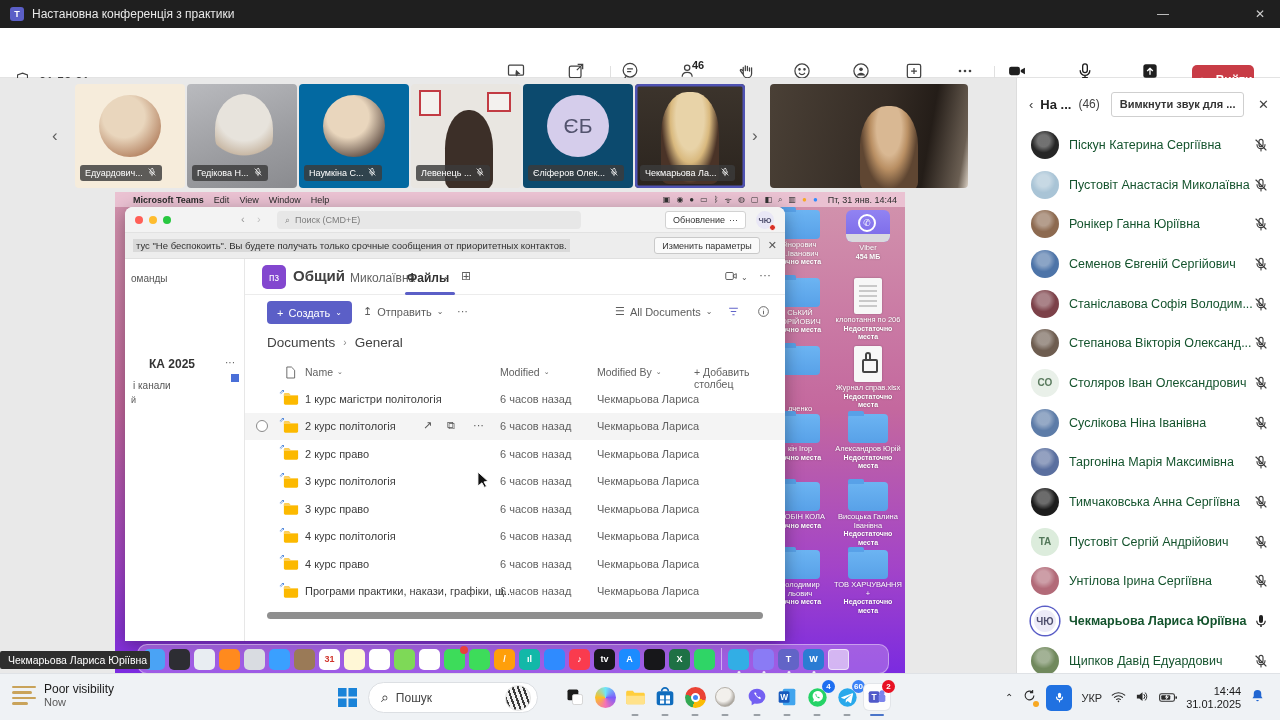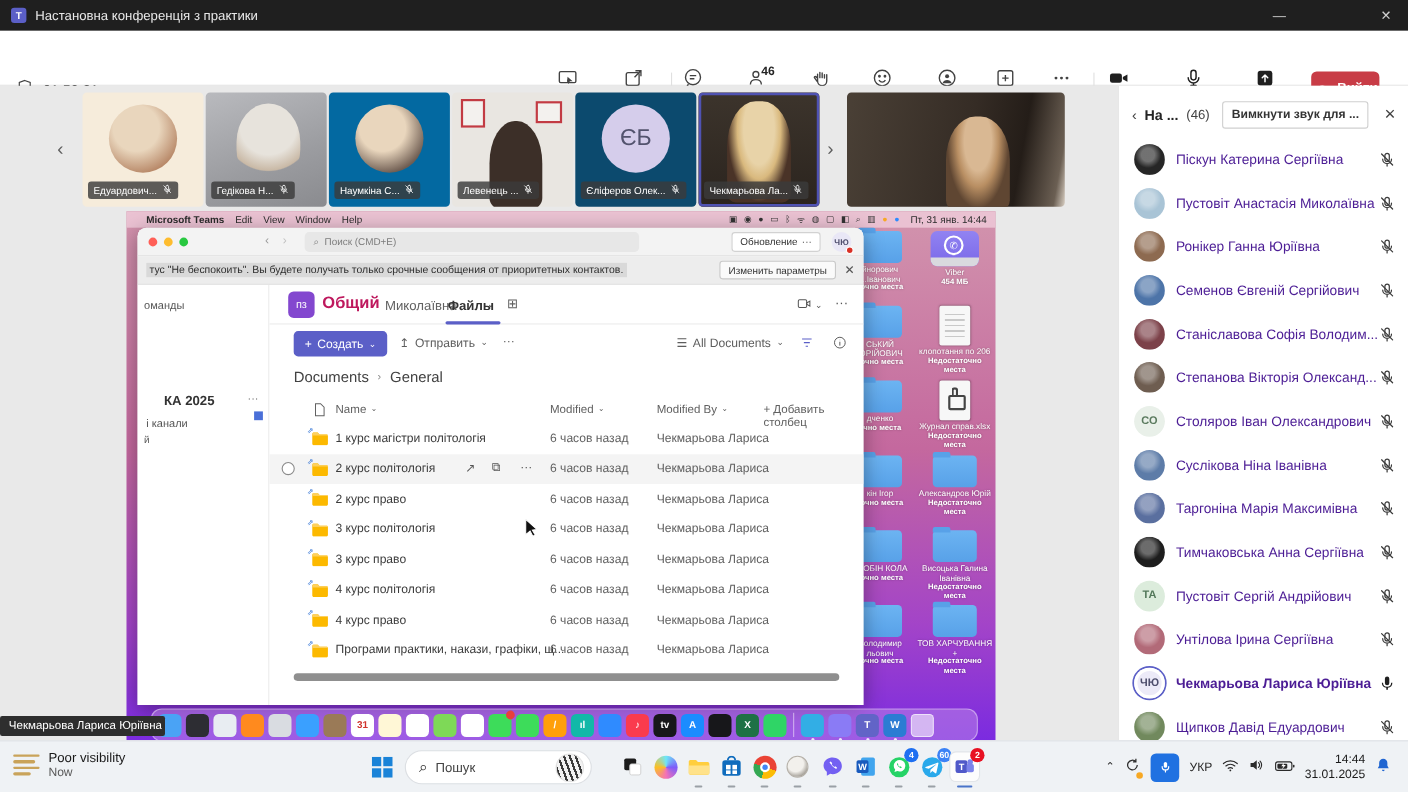--- a/index.html
+++ b/index.html
@@ -99,21 +99,21 @@
   #cursor{left:232px;top:212px;}
   
   #panel{left:1016px;top:78px;width:264px;height:595px;background:#fff;border-left:1px solid #ddd;overflow:hidden;}
   #phead{position:absolute;left:0;top:12px;width:264px;height:28px;display:flex;align-items:center;gap:7px;padding:0 12px;}
   #phead .ptitle{font-weight:bold;font-size:13px;color:#242424;}
   #phead .pcount{font-size:12px;color:#424242;}
   #mutebtn{height:25px;border:1px solid #cfcfcf;border-radius:3px;background:#fff;font-size:11px;font-weight:bold;color:#333;display:flex;align-items:center;padding:0 8px;white-space:nowrap;}
   #plist{position:absolute;left:0;top:47px;width:264px;}
   .prow{position:relative;height:39.7px;display:flex;align-items:center;}
   .prow .pava{position:absolute;left:14px;width:28px;height:28px;border-radius:50%;display:flex;align-items:center;justify-content:center;font-size:10px;font-weight:bold;}
-  .prow .pname{position:absolute;left:52px;font-size:12.5px;color:#4c1d95;white-space:nowrap;}
+  .prow .pname{position:absolute;left:52px;font-size:12.5px;color:#14532d;white-space:nowrap;}
   .prow .pmic{position:absolute;right:12px;color:#3d3d3d;display:flex;}
   
   #taskbar{left:0;top:673px;width:1280px;height:47px;background:#eff2f5;border-top:1px solid #dfe2e6;}
   #weather{left:12px;top:8px;display:flex;align-items:center;gap:8px;}
   #weather .wt1{font-size:12px;color:#1a1a1a;}
   #weather .wt2{font-size:11px;color:#5a5a5a;}
   .fog{display:flex;flex-direction:column;gap:3px;}
   .fog i{display:block;width:24px;height:2.5px;border-radius:2px;background:#c9a35a;}
   #tsearch{left:368px;top:8px;width:170px;height:31px;background:#fff;border:1px solid #dcdfe3;border-radius:16px;display:flex;align-items:center;gap:7px;padding:0 6px 0 12px;font-size:12px;color:#444;}
   .zebra{margin-left:auto;width:26px;height:26px;border-radius:50%;background:repeating-linear-gradient(70deg,#f2f2f2 0 3px,#3a3a3a 3px 5px);border:1px solid #e3e3e3;}
@@ -352,21 +352,21 @@
 
     <div id="desktop-icons">
         <div class="dicon" style="left: 652px; top: 18px; width: 66px;">
           <span class="fold"></span>
           <span class="cap">йнорович ...Іванович<b>точно места</b></span>
         </div>
         <div class="dicon" style="left: 652px; top: 86px; width: 66px;">
           <span class="fold"></span>
           <span class="cap">СЬКИЙ ЮРІЙОВИЧ<b>точно места</b></span>
         </div>
-        <div class="dicon" style="left: 652px; top: 154px; width: 66px;">
+        <div class="dicon" style="left: 652px; top: 154px; width: 66px; gap: 28px;">
           <span class="fold"></span>
           <span class="cap">дченко<b>очно места</b></span>
         </div>
         <div class="dicon" style="left: 652px; top: 222px; width: 66px;">
           <span class="fold"></span>
           <span class="cap">кін Ігор<b>точно места</b></span>
         </div>
         <div class="dicon" style="left: 652px; top: 290px; width: 66px;">
           <span class="fold"></span>
           <span class="cap">ЛЬОБІН КОЛА<b>точно места</b></span>
@@ -437,21 +437,21 @@
         <span class="frag" style="left:24px;top:98px;font-size:12px;font-weight:bold;color:#333">КА 2025</span>
         <span class="frag" style="left:100px;top:98px;font-size:10px">···</span>
         <span class="frag" style="left:8px;top:121px;font-size:10px">і канали</span>
         <span class="frag" style="left:6px;top:136px;font-size:9px">й</span>
         <span class="frag" style="left:106px;top:115px;width:8px;height:8px;background:#4a6fd8"></span>
       </div>
 
       <div id="wmain" class="abs">
         <div id="chanhead" class="abs">
           <div id="pz" class="abs">пз</div>
-          <span class="abs" style="left:48px;top:8px;font-size:15px;font-weight:bold;color:#be185d">Общий</span>
+          <span class="abs" style="left:48px;top:8px;font-size:15px;font-weight:bold;color:#404040">Общий</span>
           <span class="abs" style="left:105px;top:12px;font-size:12px;color:#616161">Миколаївна</span>
           <span class="abs" style="left:162px;top:12px;font-size:12px;font-weight:bold;color:#333">Файлы</span>
           <span class="abs" style="left:198px;top:13px;font-size:8px;color:#333">⌄</span>
           <div class="tabu"></div>
           <span class="abs" style="left:216px;top:10px;color:#616161;font-size:12px">⊞</span>
           <span class="abs" style="left:478px;top:10px"><svg width="16" height="14" viewBox="0 0 24 24" fill="none" stroke="#555" stroke-width="1.6">
                 <rect x="3" y="6" width="13" height="12" rx="2"></rect>
                 <path d="M16 11l5-3v8l-5-3z"></path>
               </svg></span>
           <span class="abs" style="left:496px;top:14px;font-size:8px;color:#555">⌄</span>

